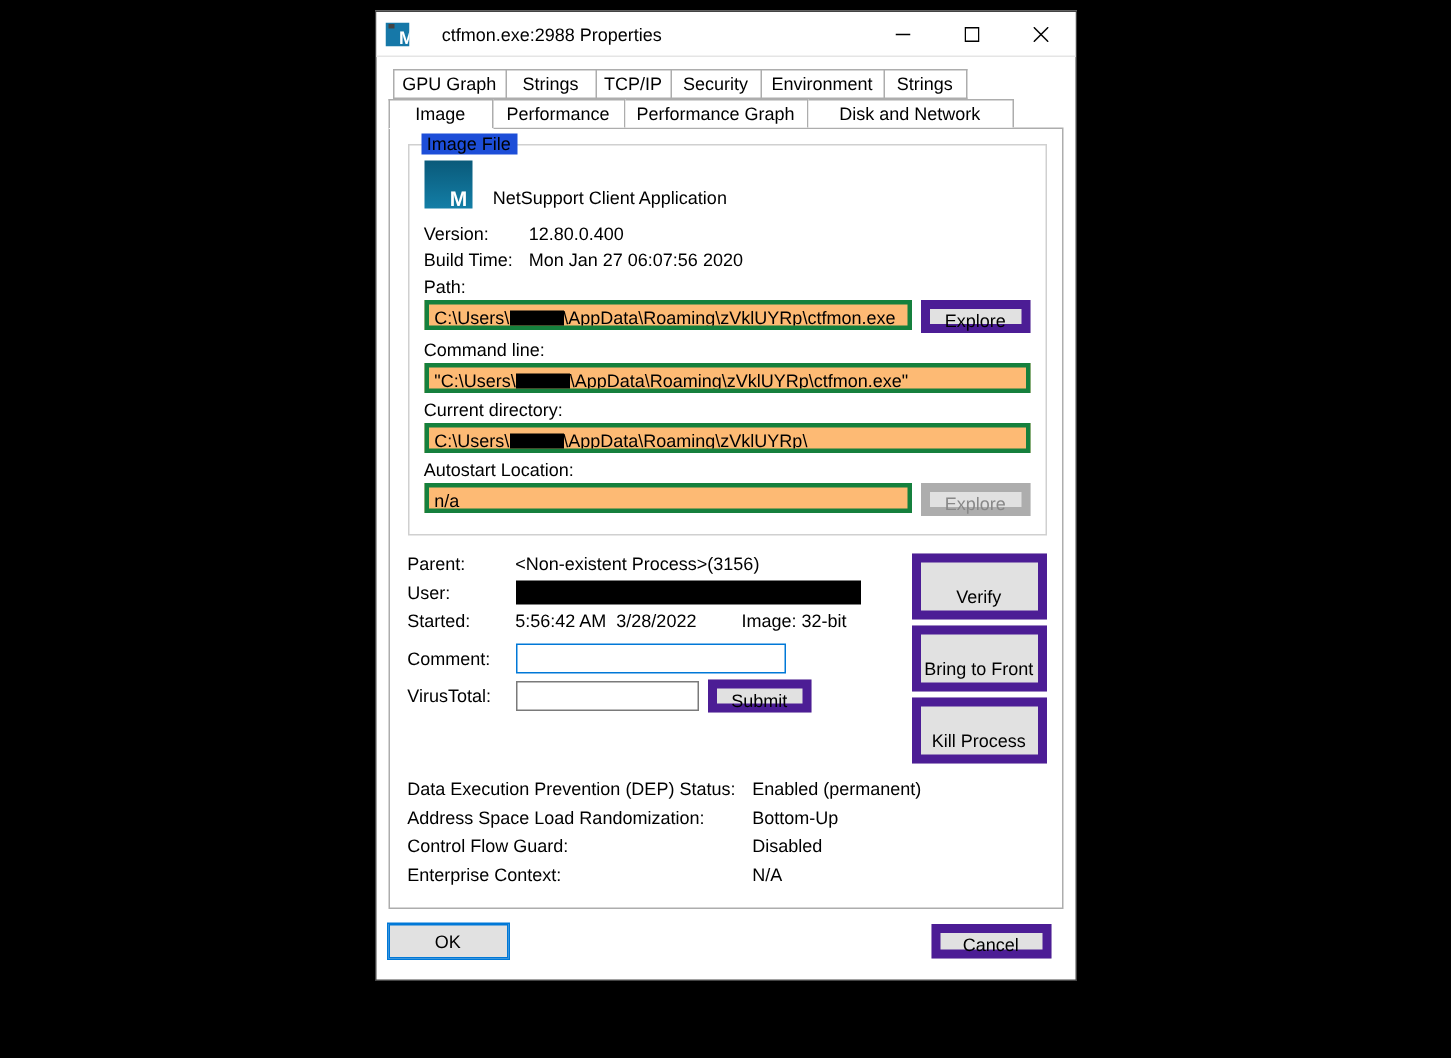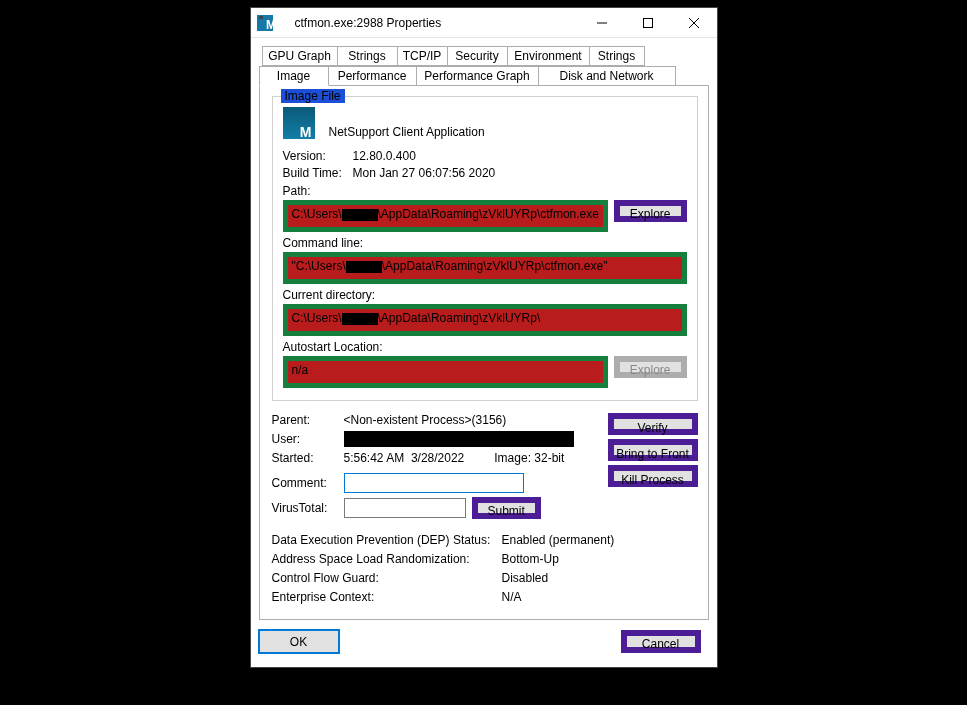--- a/index.html
+++ b/index.html
@@ -19,31 +19,31 @@
     .tab-panel { border:1px solid #adadad; padding:10px 10px 10px 12px; background:#fff; }
     .groupbox { border:1px solid #d0d0d0; padding: 10px 10px 10px 10px; position:relative; margin-bottom:6px; }
     .groupbox-title { position:absolute; top:-8px; left:8px; background:#1d4ed8; padding:0 4px; font-size:12px; }
     .app-row { display:flex; align-items:flex-end; margin-bottom:10px; }
     .app-icon { width:32px; height:32px; margin-right:14px; display:inline-block; background:linear-gradient(#0a5a7a,#137ea6); position:relative; }
     .app-icon::after{content:"M"; color:#fff; position:absolute; right:3px; bottom:-1px; font-size:14px; font-weight:bold;}
     .kv { display:flex; margin-bottom:3px; }
     .kv .k { width: 70px; }
     .field-label { margin:4px 0 2px 0;}
     .field-row { display:flex; gap:6px; margin-bottom:2px;}
-    .ro-input { border:5px solid #15803d; padding:2px 4px; flex:1; background:#b91c1c; height:32px; line-height:15px; white-space:nowrap; overflow:hidden; position:relative;}
+    .ro-input { border:3px solid #15803d; padding:2px 4px; flex:1; background:#fdba74; height:20px; line-height:15px; white-space:nowrap; overflow:hidden; position:relative;}
     .redact { background:#000; display:inline-block; height:12px; vertical-align:middle; }
     .btn { border:6px solid #4c1d95; background:#e1e1e1; padding:1px 10px; cursor:pointer; height:22px; min-width:58px;}
     .btn:disabled { color:#888; cursor:default; background:#e1e1e1; border-color:#adadad;}
     .sec2 { padding-top:6px;justify-content:flex-end;}
     .row { display:flex; align-items:center; margin-bottom:4px;}
     .row .lbl { width:72px;}
     .row .val { flex:1;}
     .user-redact { background:#000; width:230px; height:16px; display:inline-block;}
     .side-btns { width:90px; display:flex; flex-direction:column; gap:4px;}
-    .side-btns .btn{ width:90px; padding:2px 0;}
+    .side-btns .btn{ width:90px; padding:16px 0;}
     .sec2-main{ flex:1;}
     .flexwrap{ display:flex; gap:10px; align-items:flex-start;}
     .input-box { border:1px solid #0078d7; outline:none; height:20px; padding:2px 4px; width:180px;}
     .input-box.plain { border-color:#7a7a7a;}
     .status-row{ display:flex; margin-bottom:5px;}
     .status-row .sl{ width:230px;}
     .dialog-btns{ display:flex; justify-content:space-between; gap:10px; padding:10px 8px 4px 0;}
     .dialog-btns .btn { width:80px; height:23px;}
     .dialog-btns .btn.primary{ border:1px solid #0078d7; outline:1px solid #0078d7;}
     svg{display:block;}

